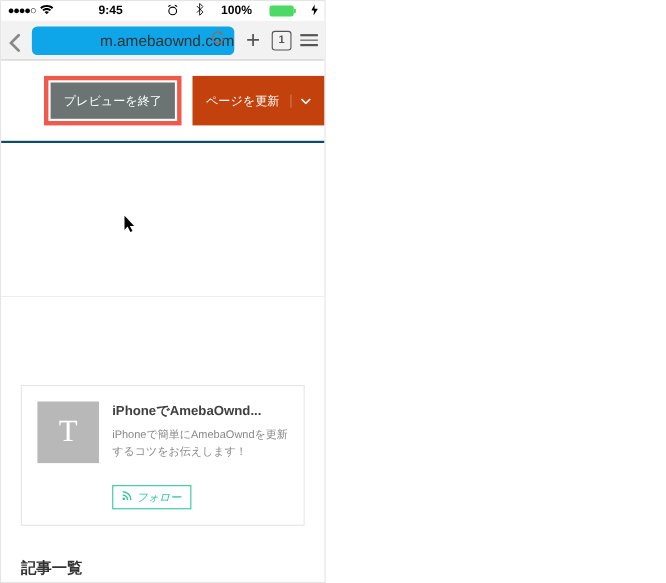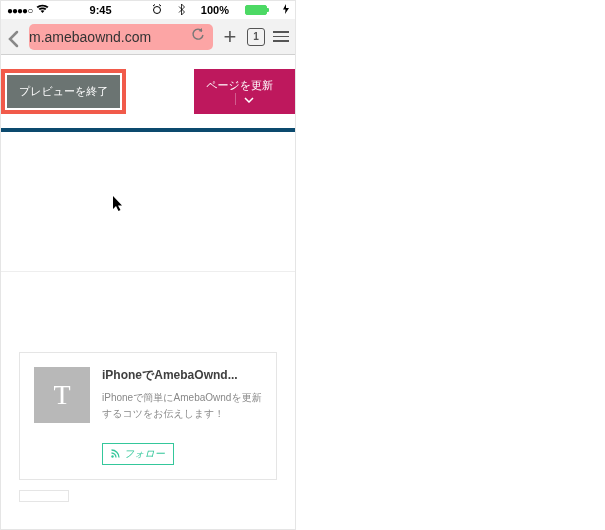--- a/index.html
+++ b/index.html
@@ -8,31 +8,31 @@
     
     .status-bar { height: 18px; display: flex; align-items: center; justify-content: space-between; padding: 0 6px; font-size: 11px; font-weight: 600; }
     .status-left { display: flex; align-items: center; gap: 4px; }
     .status-right { display: flex; align-items: center; gap: 16px; }
     .dots { letter-spacing: -1px; font-size: 10px; }
     .battery-icon { width: 22px; height: 10px; border: 1px solid #4cd964; border-radius: 2px; position: relative; background: #4cd964; }
     .battery-icon::after { content: ''; position: absolute; right: -3px; top: 2px; width: 2px; height: 4px; background: #4cd964; border-radius: 0 1px 1px 0; }
     
     .browser-bar { height: 36px; background: #f2f2f2; border-bottom: 1px solid #d0d0d0; display: flex; align-items: center; padding: 0 6px; gap: 8px; }
     .back-btn { width: 14px; height: 14px; }
-    .url-box { flex: 1; background: #fca5a5; border-radius: 5px; height: 26px; display: flex; align-items: center; justify-content: flex-start; font-size: 14px; color: #333; position: relative; }
+    .url-box { flex: 1; background: #0ea5e9; border-radius: 5px; height: 26px; display: flex; align-items: center; justify-content: flex-end; font-size: 14px; color: #333; position: relative; }
     .reload { position: absolute; right: 8px; }
     .plus-btn { font-size: 22px; color: #555; font-weight: 300; width: 18px; text-align: center; }
     .tabs-btn { width: 18px; height: 18px; border: 1.5px solid #555; border-radius: 3px; display: flex; align-items: center; justify-content: center; font-size: 10px; color: #555; font-weight: 600; }
     .menu-btn { display: flex; flex-direction: column; gap: 3px; width: 16px; }
     .menu-btn span { height: 1.5px; background: #555; }
     
-    .action-bar { padding: 14px 0; display: flex; justify-content: space-between; gap: 10px; border-bottom: 4px solid #0c4a6e; }
+    .action-bar { padding: 14px 0; display: flex; justify-content: flex-end; gap: 10px; border-bottom: 2px solid #0c4a6e; }
     .highlight-box { border: 4px solid #f15a4a; padding: 2px; }
     .preview-btn { background: #6b7472; color: #fff; padding: 9px 12px; font-size: 11px; border: none; }
-    .update-btn { background: #be185d; color: #fff; padding: 9px 12px; font-size: 11px; border: none; display: flex; align-items: center; flex-direction: column; }
+    .update-btn { background: #c2410c; color: #fff; padding: 9px 12px; font-size: 11px; border: none; display: flex; align-items: center; }
     .update-main { padding-right: 10px; }
     .update-caret { border-left: 1px solid rgba(255,255,255,0.3); padding-left: 8px; }
     
     .content-area { padding: 10px 18px; }
     .spacer-top { height: 140px; border-bottom: 1px solid #eee; position: relative; }
     .cursor { position: absolute; left: 112px; top: 195px; font-size: 13px; }
     
     .card { border: 1px solid #e5e5e5; margin-top: 70px; padding: 14px; display: flex; gap: 12px; }
     .thumb { width: 56px; height: 56px; background: #b8b8b8; display: flex; align-items: center; justify-content: center; color: #fff; font-family: Georgia, serif; font-size: 28px; flex-shrink: 0; }
     .card-body { flex: 1; }
@@ -141,16 +141,17 @@
                 <circle cx="1.5" cy="7.5" r="1.2" fill="#34c79b"></circle>
                 <path d="M0.5 4 A4.5 4.5 0 0 1 5 8.5" fill="none" stroke="#34c79b" stroke-width="1.3"></path>
                 <path d="M0.5 1 A7.5 7.5 0 0 1 8 8.5" fill="none" stroke="#34c79b" stroke-width="1.3"></path>
               </svg>
           </span>
           <span>フォロー</span>
         </button>
       </div>
     </div>
 
+    <div class="section-title">記事一覧</div>
     <div class="list-box"></div>
   </div>
 
 </div>
 
 </body></html>

